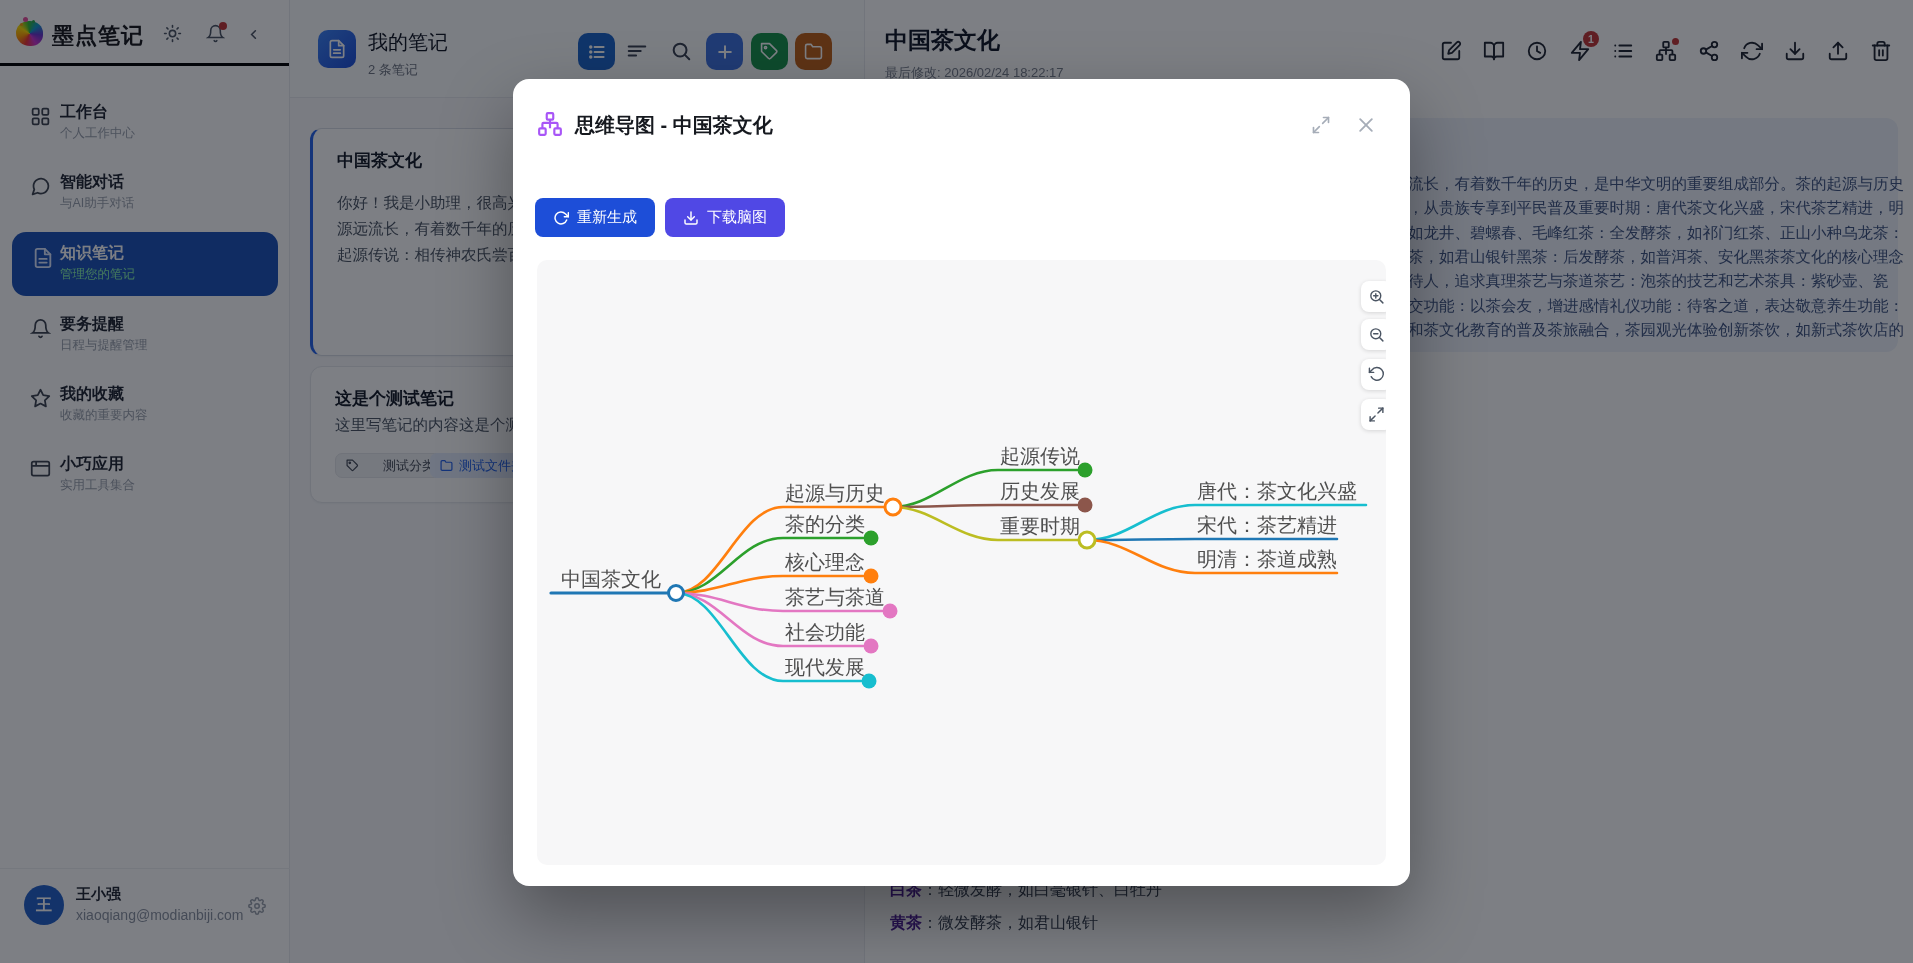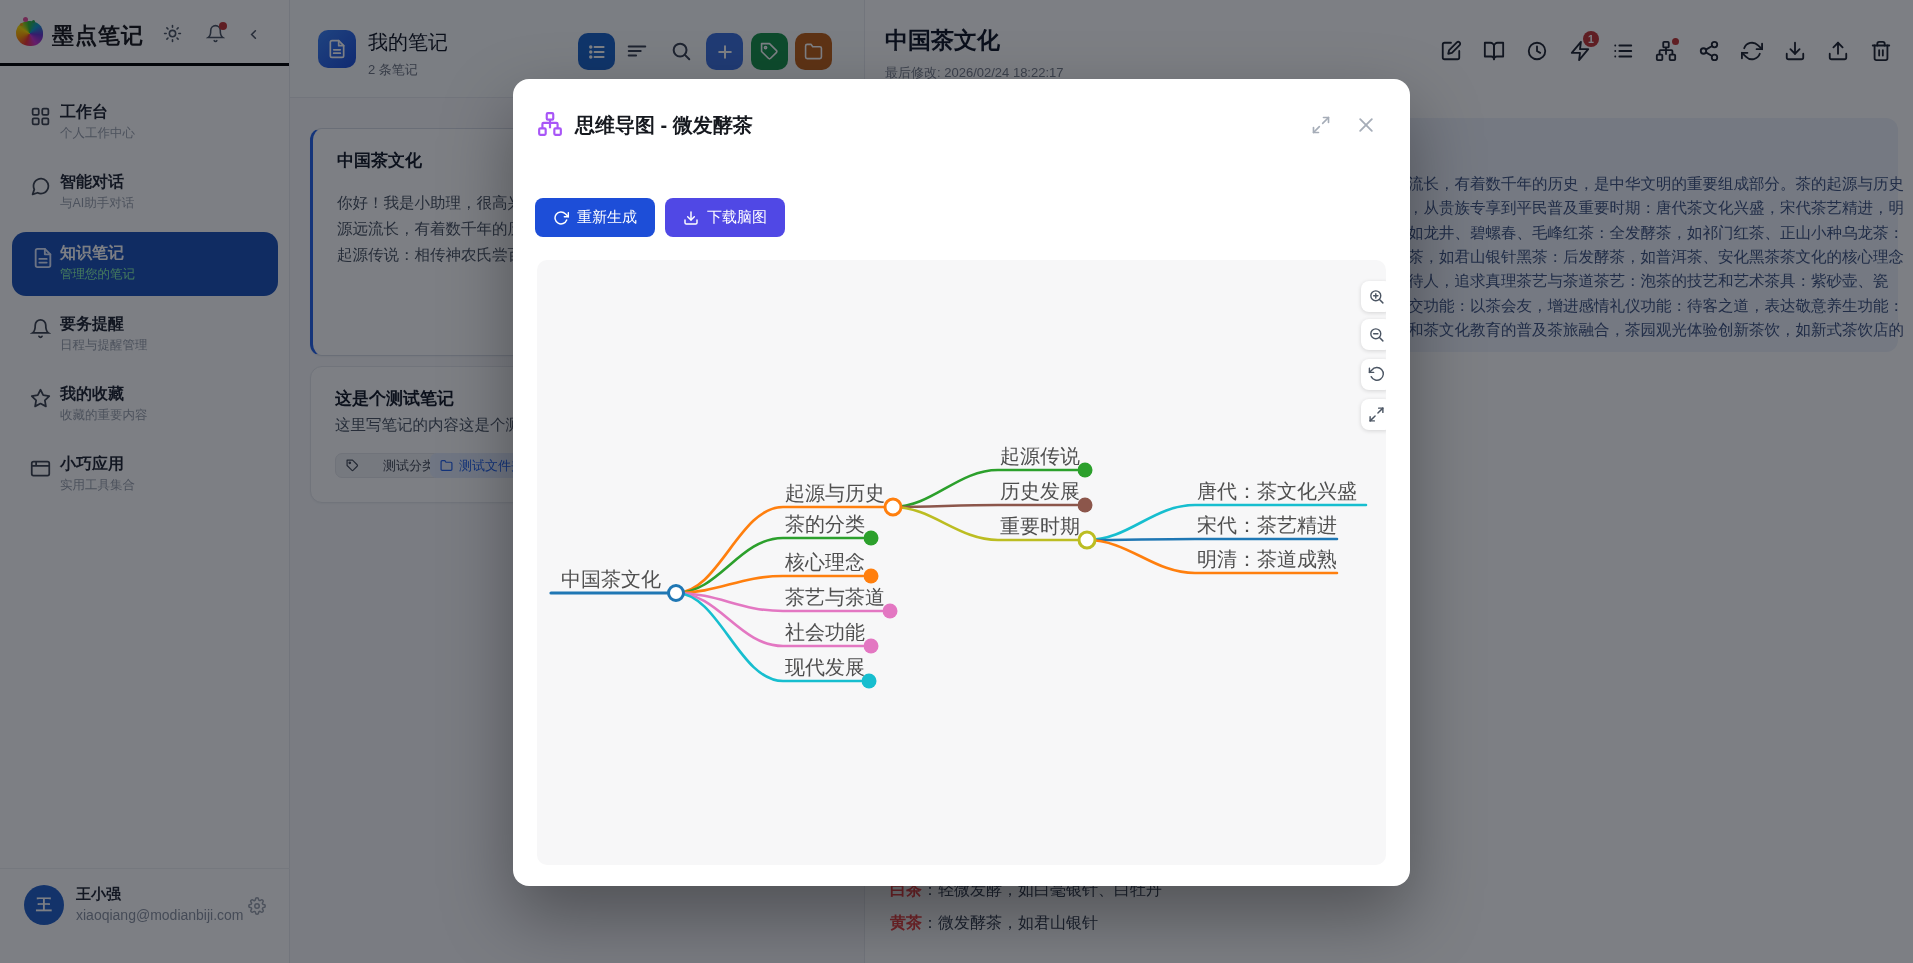--- a/index.html
+++ b/index.html
@@ -49,21 +49,21 @@
   
   .detail-panel { position:absolute; left:865px; top:0; width:1048px; height:963px; background:#ffffff; }
   .dp-title { position:absolute; left:20px; top:25px; font-size:23px; font-weight:700; color:#111827; }
   .dp-sub { position:absolute; left:20px; top:64px; font-size:13px; color:#787f8c; }
   .dp-tool { position:absolute; top:40px; width:22px; height:22px; color:#1f2430; cursor:pointer; }
   .dp-badge { position:absolute; left:718px; top:31px; min-width:16px; height:16px; border-radius:8px; background:#c13535; color:#fff; font-size:10.5px; font-weight:700; display:flex; align-items:center; justify-content:center; padding:0 4px; }
   .dp-reddot { position:absolute; left:807px; top:38px; width:7px; height:7px; border-radius:50%; background:#c13535; }
   .quote-box { position:absolute; left:527px; top:118px; width:506px; height:234px; background:#eef2fa; border-radius:12px; }
   .dp-line { position:absolute; left:543px; font-size:15.5px; color:#3f5480; white-space:nowrap; }
   .tea-line { position:absolute; left:25px; font-size:16px; color:#374151; white-space:nowrap; }
-  .tea-line b { color:#ef4444; }
+  .tea-line b { color:#4c1d95; }
 
   
   .overlay { position:absolute; inset:0; background:rgba(5,10,20,0.52); z-index:50; }
   .modal { position:absolute; left:513px; top:79px; width:897px; height:807px; background:#fff; border-radius:16px; z-index:60; box-shadow:0 30px 70px rgba(0,0,0,.35); }
   .m-icon { position:absolute; left:24px; top:32px; color:#a855f7; }
   .m-title { position:absolute; left:62px; top:33px; font-size:20px; font-weight:700; color:#16191f; }
   .m-hbtn { position:absolute; top:36px; color:#a6adb8; cursor:pointer; background:none; border:none; }
   .m-btn { position:absolute; top:119px; height:39px; border:none; border-radius:8px; color:#fff; font-size:15px; font-family:inherit; display:flex; align-items:center; gap:8px; padding:0 18px; cursor:pointer; }
   .m-canvas { position:absolute; left:24px; top:181px; width:849px; height:605px; background:#f7f7f8; border-radius:10px; overflow:hidden; }
   .ctl { position:absolute; left:824px; width:31px; height:31px; background:#fff; border:none; border-radius:8px; box-shadow:0 1px 4px rgba(0,0,0,.14); color:#4b5563; display:flex; align-items:center; justify-content:center; cursor:pointer; z-index:5; }
@@ -363,21 +363,21 @@
 
   <div class="modal">
     <span class="m-icon">
         <svg width="26" height="26" viewBox="0 0 24 24" fill="none" stroke="currentColor" stroke-width="2" stroke-linejoin="round">
           <rect x="9" y="2" width="6" height="6" rx="1"></rect>
           <rect x="2" y="16" width="6" height="6" rx="1"></rect>
           <rect x="16" y="16" width="6" height="6" rx="1"></rect>
           <path d="M12 8v3M12 11H6a1 1 0 0 0-1 1v4M12 11h6a1 1 0 0 1 1 1v4M12 11v5"></path>
         </svg>
       </span>
-    <div class="m-title">思维导图 - 微发酵茶</div>
+    <div class="m-title">思维导图 - 中国茶文化</div>
     <button class="m-hbtn" style="left:798px">
         <svg width="20" height="20" viewBox="0 0 24 24" fill="none" stroke="currentColor" stroke-width="2" stroke-linecap="round" stroke-linejoin="round">
           <polyline points="15 3 21 3 21 9"></polyline>
           <polyline points="9 21 3 21 3 15"></polyline>
           <line x1="21" y1="3" x2="14" y2="10"></line>
           <line x1="3" y1="21" x2="10" y2="14"></line>
         </svg>
       </button>
     <button class="m-hbtn" style="left:843px">
         <svg width="20" height="20" viewBox="0 0 24 24" fill="none" stroke="currentColor" stroke-width="2.2" stroke-linecap="round">

